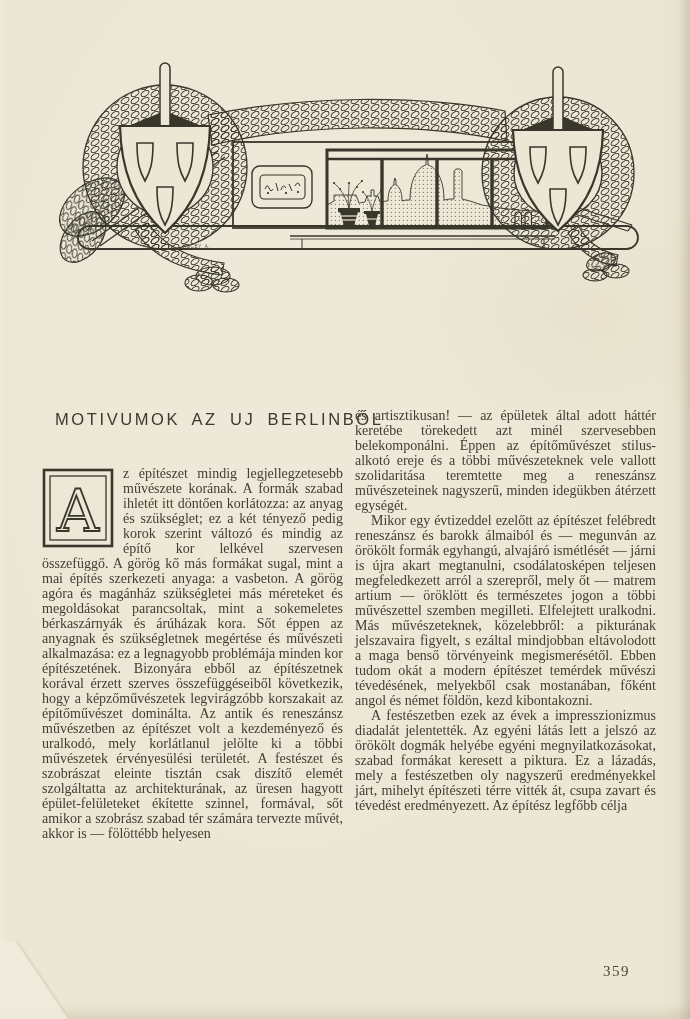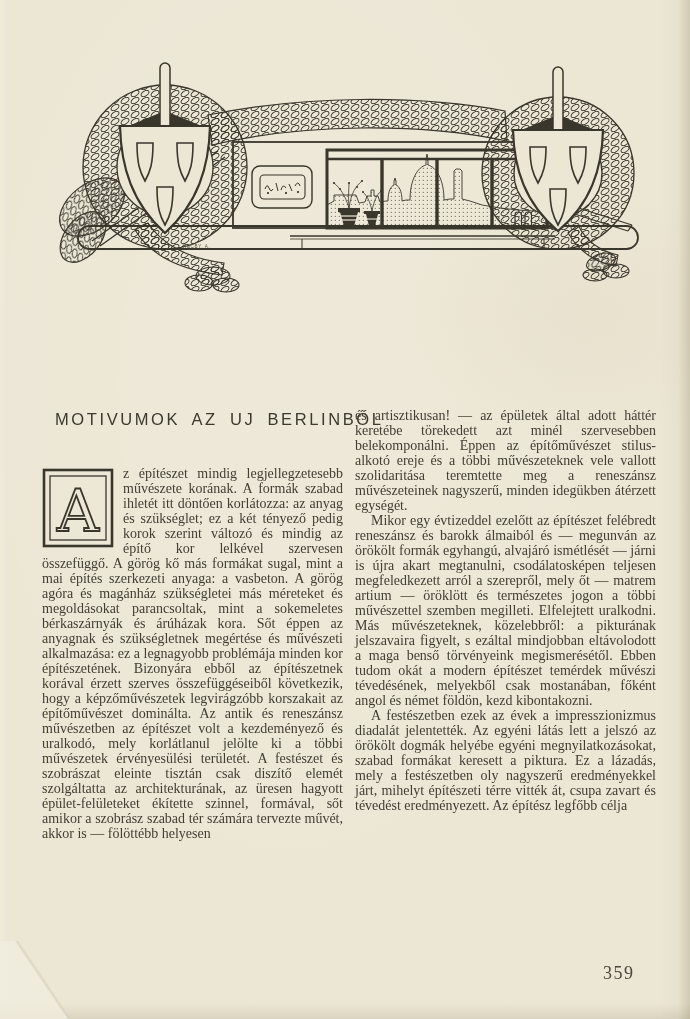--- a/index.html
+++ b/index.html
@@ -38,21 +38,21 @@
   .col-left  { left:42px;  top:466px; }
   .col-right { left:355px; top:408px; }
   .col-right p.indent { text-indent:16px; }
 
   .dropcap {
     float:left; width:72px; height:80px; margin:2px 9px 2px 0;
   }
 
   .pagenum {
     position:absolute; left:603px; top:963px;
-    font-family:"Liberation Serif", serif; font-size:18px;
+    font-family:"Liberation Serif", serif; font-size:15px;
     letter-spacing:1.5px; color:#4a473c;
   }
   svg { display:block; }
 </style>
 </head>
 <body>
 
 <div id="paper">
 
   <div class="illustration">

